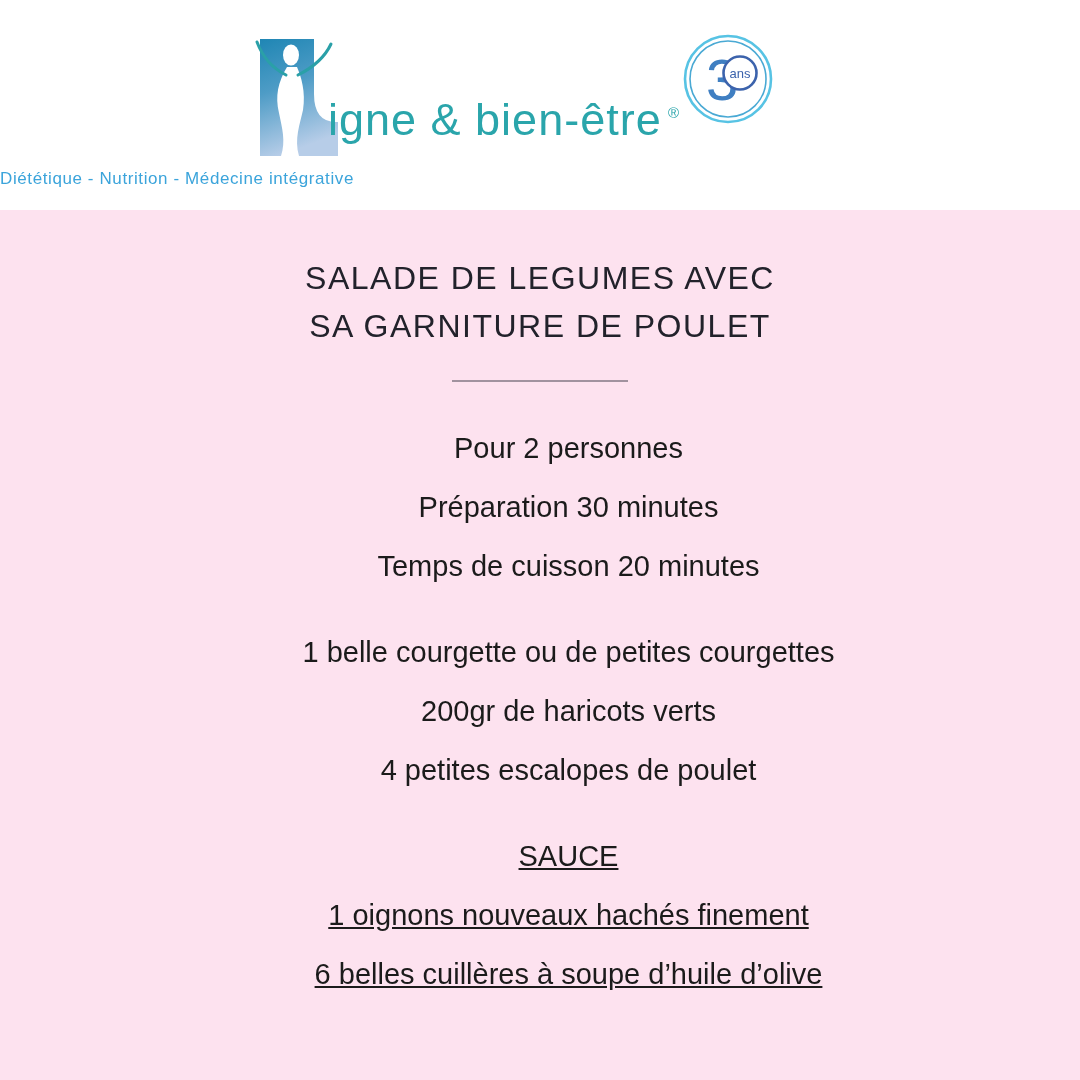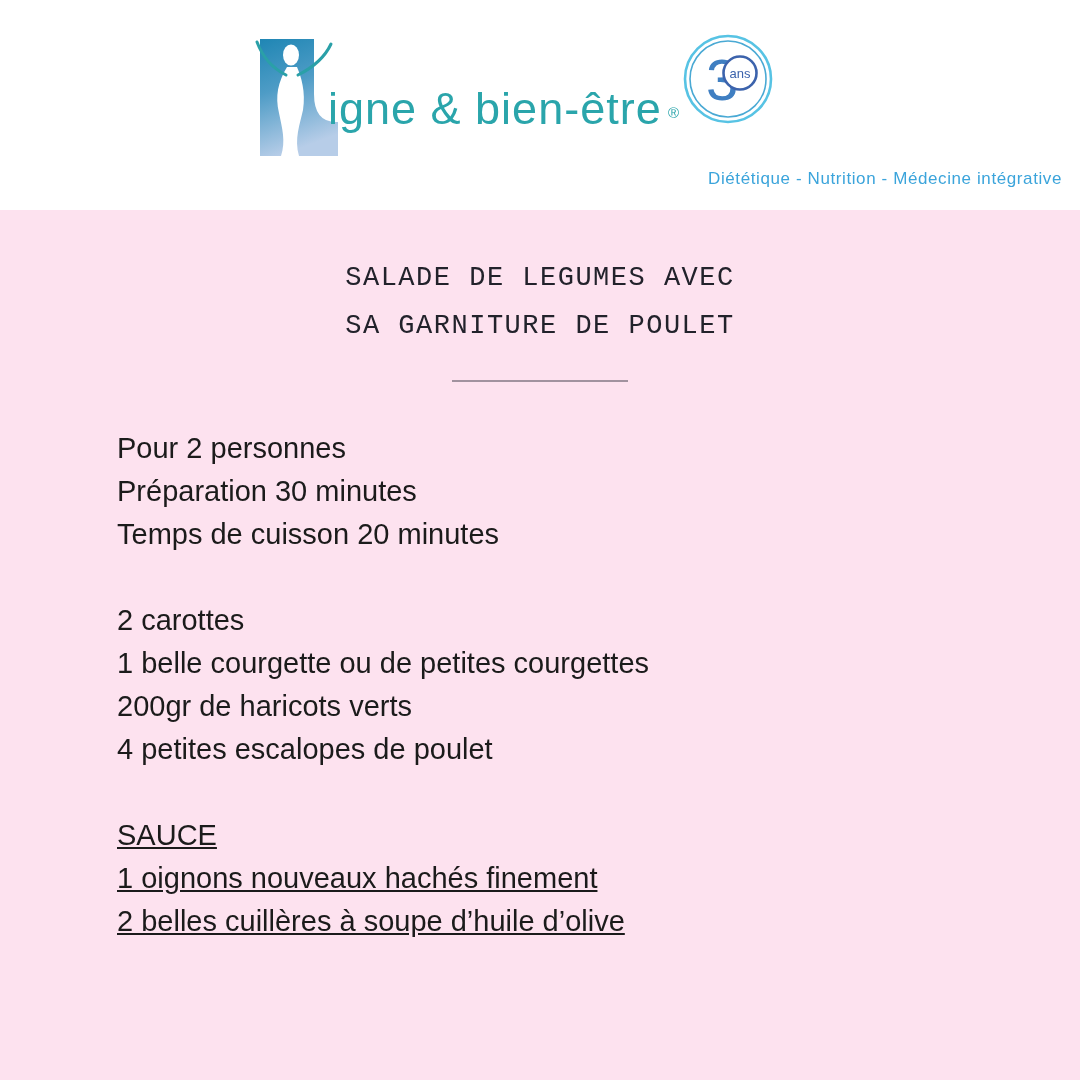--- a/index.html
+++ b/index.html
@@ -28,21 +28,21 @@
   .logo-mark {
     position: absolute;
     left: 252px;
     top: 34px;
     width: 92px;
     height: 126px;
   }
   .wordmark {
     position: absolute;
     left: 328px;
-    top: 86px;
+    top: 97px;
     font-size: 45px;
     font-weight: 300;
     letter-spacing: 1px;
     color: #2AA5AB;
     line-height: 1;
     white-space: nowrap;
   }
   .registered {
     position: absolute;
     left: 668px;
@@ -55,57 +55,58 @@
     left: 682px;
     top: 33px;
     width: 92px;
     height: 92px;
   }
   .tagline {
     position: absolute;
     left: 0;
     top: 169px;
     width: 1062px;
-    text-align: right;
+    text-align: left;
     font-size: 17px;
     letter-spacing: 0.6px;
     color: #3BA4DB;
   }
 
   
   .content {
     position: absolute;
     left: 0; top: 210px;
     width: 1080px;
     height: 870px;
   }
   .recipe-title {
     margin: 44px 60px 0 60px;
     text-align: center;
-    font-family: Liberation Mono, monospace;
+    font-family: Liberation Sans, sans-serif;
     font-weight: 400;
-    font-size: 27px;
+    font-size: 32px;
     line-height: 48px;
     letter-spacing: 1.5px;
     color: #22222B;
   }
   .divider {
     width: 176px;
     height: 0;
     border-top: 2px solid #A1929F;
     margin: 30px auto 0 auto;
   }
   .recipe-text {
     margin: 45px 60px 0 117px;
     font-size: 29px;
     line-height: 43px;
     color: #1B1B1B;
   }
   .recipe-text p {
-    margin: 0;
+    margin: 16px;
+    text-align: center;
   }
   .group {
     margin-bottom: 43px;
   }
   .group:last-child { margin-bottom: 0; text-decoration: underline; }
 </style>
 </head>
 <body>
 
 <div class="card">
@@ -155,27 +156,26 @@
 
     <div class="recipe-text">
 
       <div class="group">
         <p>Pour 2 personnes</p>
         <p>Préparation 30 minutes</p>
         <p>Temps de cuisson 20 minutes</p>
       </div>
 
       <div class="group">
-        <p>2 carottes</p>
         <p>1 belle courgette ou de petites courgettes</p>
         <p>200gr de haricots verts</p>
         <p>4 petites escalopes de poulet</p>
       </div>
 
       <div class="group">
         <p>SAUCE</p>
         <p>1 oignons nouveaux hachés finement</p>
-        <p>2 belles cuillères à soupe d’huile d’olive</p>
+        <p>6 belles cuillères à soupe d’huile d’olive</p>
       </div>
 
     </div>
   </div>
 </div>
 
 </body></html>

